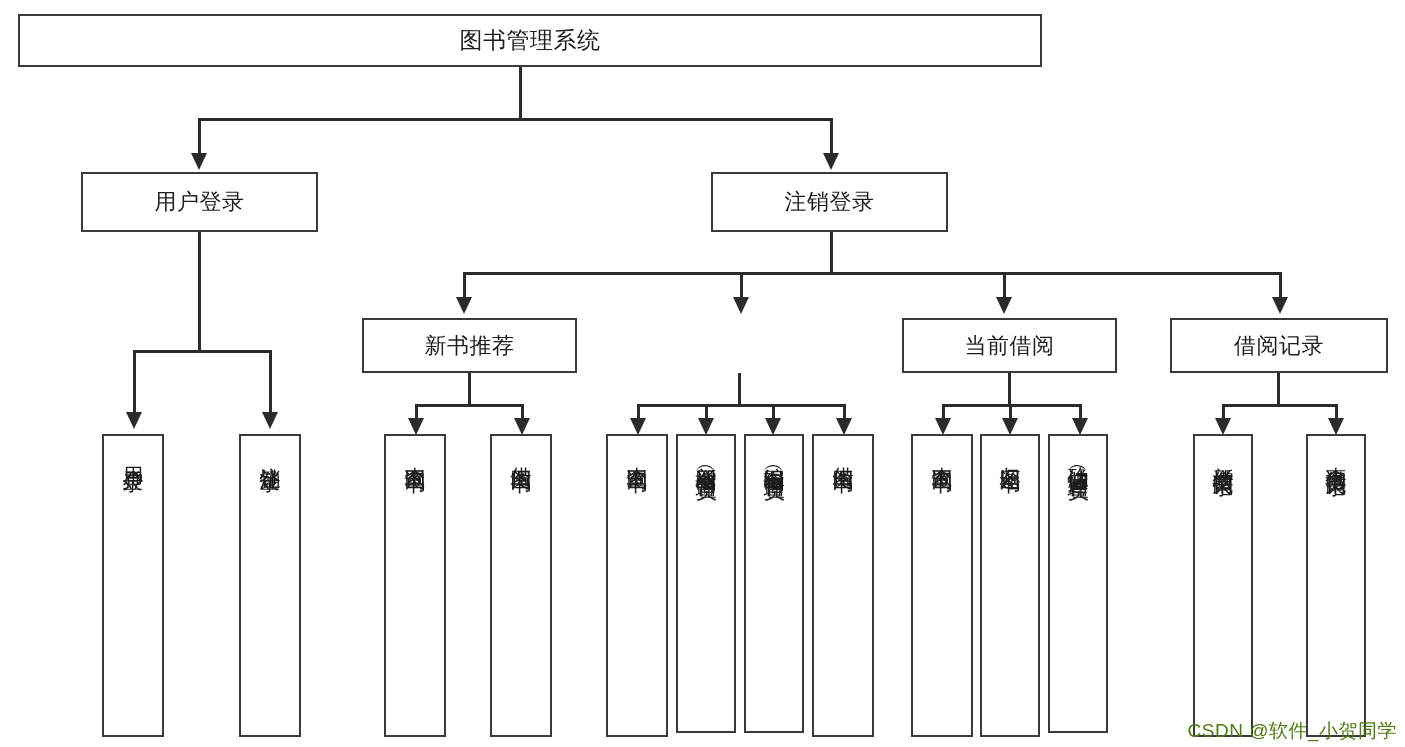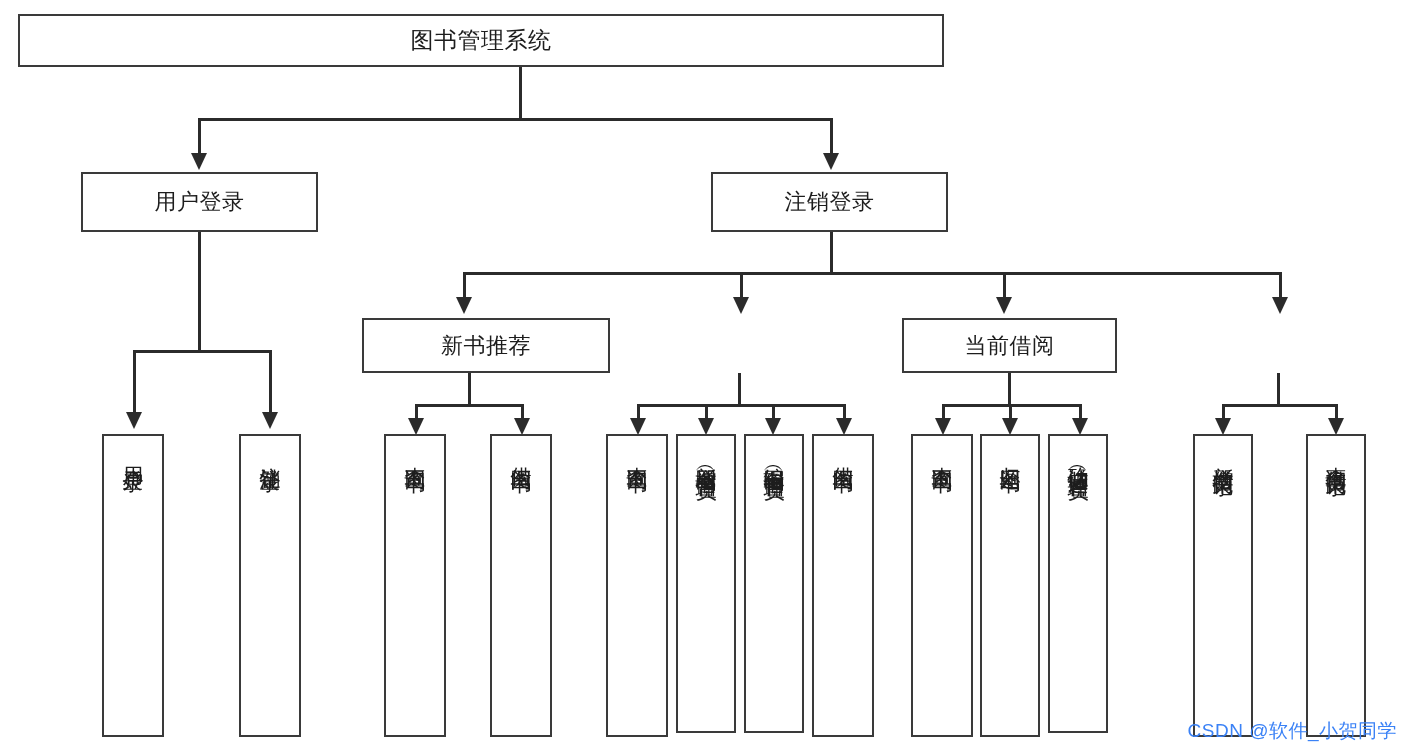--- a/index.html
+++ b/index.html
@@ -72,32 +72,32 @@
     border-top: 17px solid #2b2b2b;
     z-index: 2;
   }
 
   
   #watermark {
     position: absolute;
     right: 8px;
     bottom: 3px;
     font-size: 19px;
-    color: #3b82f6;
+    color: #4d7c0f;
     white-space: nowrap;
     z-index: 5;
     letter-spacing: 0.5px;
   }
 </style>
 </head>
 <body>
 
 <div id="canvas">
 
-  <div class="node root" style="left:18px; top:14px; width:926px; height:53px;">
+  <div class="node root" style="left:18px; top:14px; width:1024px; height:53px;">
     <span class="label">图书管理系统</span>
   </div>
 
   <div class="vline" style="left:519px; top:67px; height:52px;"></div>
   <div class="hline" style="left:198px; top:118px; width:634px;"></div>
   <div class="vline" style="left:198px; top:118px; height:37px;"></div>
   <div class="vline" style="left:830px; top:118px; height:37px;"></div>
   <div class="arrow" style="left:191px; top:153px;"></div>
   <div class="arrow" style="left:823px; top:153px;"></div>
 
@@ -119,25 +119,28 @@
   <div class="hline" style="left:463px; top:272px; width:818px;"></div>
   <div class="vline" style="left:463px; top:272px; height:27px;"></div>
   <div class="vline" style="left:740px; top:272px; height:27px;"></div>
   <div class="vline" style="left:1003px; top:272px; height:27px;"></div>
   <div class="vline" style="left:1279px; top:272px; height:27px;"></div>
   <div class="arrow" style="left:456px; top:297px;"></div>
   <div class="arrow" style="left:733px; top:297px;"></div>
   <div class="arrow" style="left:996px; top:297px;"></div>
   <div class="arrow" style="left:1272px; top:297px;"></div>
 
-  <div class="node level3" style="left:362px; top:318px; width:248px; height:55px;">
+  <div class="node level3" style="left:362px; top:318px; width:215px; height:55px;">
     <span class="label">新书推荐</span>
   </div>
   <div class="node level3" style="left:902px; top:318px; width:215px; height:55px;align-items:center;">
     <span class="label">当前借阅</span>
+  </div>
+  <div class="node level3" style="left:1170px; top:318px; width:218px; height:55px;">
+    <span class="label">借阅记录</span>
   </div>
 
   <div class="vline" style="left:468px; top:373px; height:33px;"></div>
   <div class="hline" style="left:415px; top:404px; width:108px;"></div>
   <div class="vline" style="left:415px; top:404px; height:17px;"></div>
   <div class="vline" style="left:521px; top:404px; height:17px;"></div>
   <div class="arrow" style="left:408px; top:418px;"></div>
   <div class="arrow" style="left:514px; top:418px;"></div>
 
   <div class="vline" style="left:738px; top:373px; height:33px;"></div>

